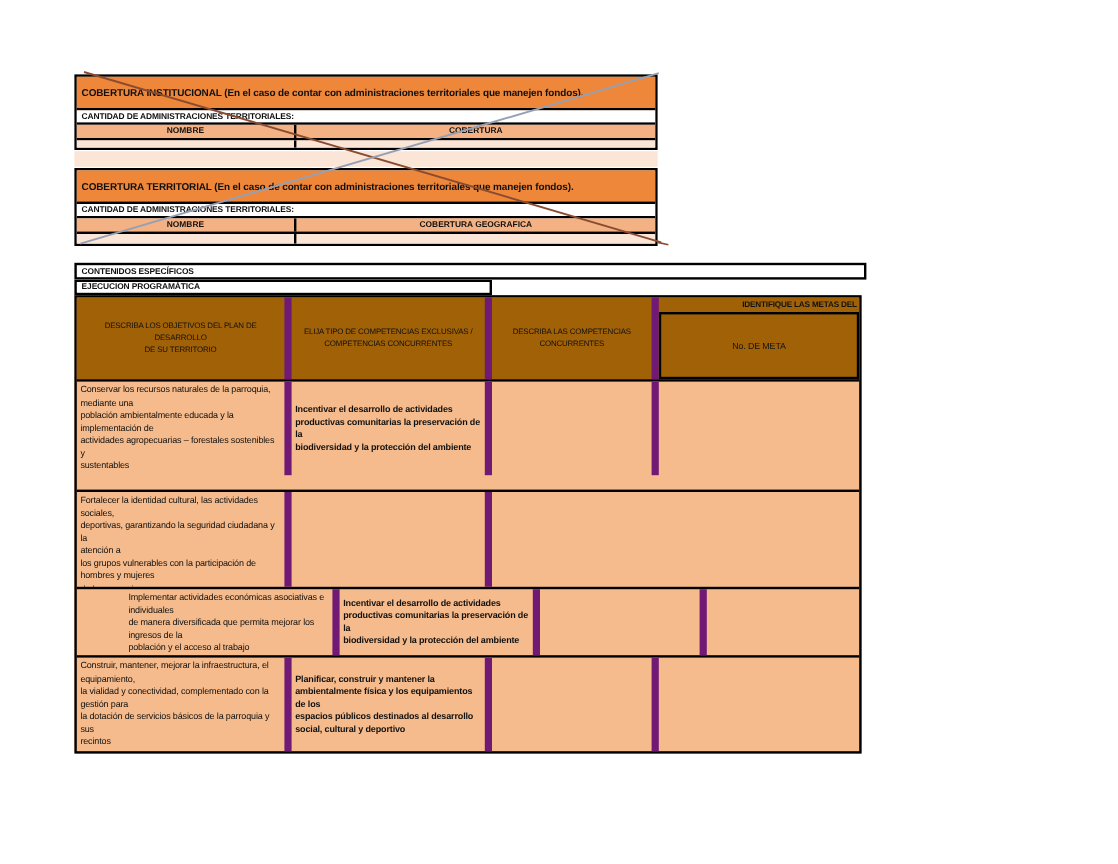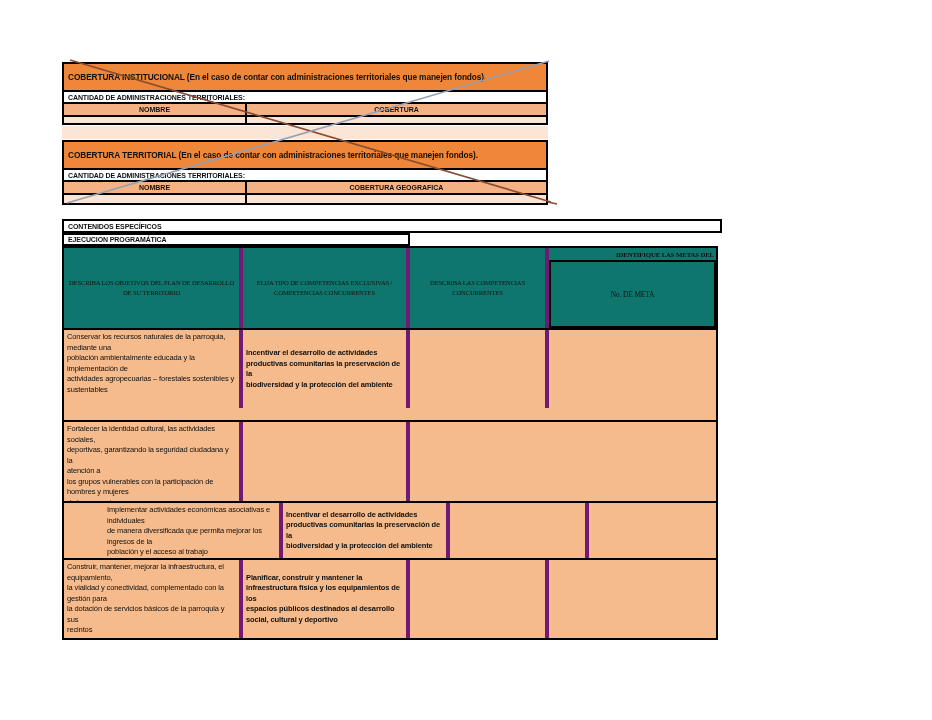--- a/index.html
+++ b/index.html
@@ -24,25 +24,25 @@
   .bc2{flex:1;display:flex;align-items:center;justify-content:center;font-size:7px;font-weight:bold;box-sizing:border-box;}
   .strip{left:62px;top:126px;width:486px;height:13px;background:#fbe5d6;}
 
   
   .contbox{left:62px;top:219px;width:660px;height:14px;border:2px solid #000;background:#fff;
            display:flex;align-items:center;padding-left:4px;font-size:7px;font-weight:bold;letter-spacing:-0.1px;}
   .ejebox{left:62px;top:233px;width:348px;height:13px;border:2px solid #000;background:#fff;
           display:flex;align-items:center;padding-left:4px;font-size:7px;font-weight:bold;letter-spacing:-0.1px;}
   .mtable{left:62px;top:246px;width:656px;border:2px solid #000;background:#f5bb8c;}
   .mrow{display:grid;grid-template-columns:179px 167px 139px 167px;box-sizing:border-box;}
-  .hrow{height:80px;background:#0f766e;font-family:Liberation Serif, serif;}
+  .hrow{height:68px;background:#a16207;}
   .drow{border-top:2px solid #000;}
   .r1{height:80px;} .r2{height:81px;margin-top:12px;} .r3{height:57px;padding-left:40px;} .r4{height:80px;}
   .cell{box-sizing:border-box;overflow:hidden;}
-  .vr{border-right:4px solid #701a75;}
+  .vr{border-right:6px solid #701a75;}
   .hcell{display:flex;align-items:center;justify-content:center;text-align:center;
          font-size:6.6px;letter-spacing:-0.15px;line-height:10px;padding:0 4px;}
   .c4{display:flex;flex-direction:column;padding:0;}
   .idrow{height:12px;display:flex;align-items:center;justify-content:flex-end;
          padding-right:2px;font-size:6.8px;font-weight:bold;letter-spacing:-0.15px;box-sizing:border-box;}
   .metabox{flex:1;border:2px solid #000;display:flex;align-items:center;justify-content:center;
            font-size:7.4px;letter-spacing:-0.1px;box-sizing:border-box;}
   .dobj{font-size:7.5px;line-height:10.5px;letter-spacing:-0.12px;padding:2px 3px;}
   .dcomp{font-size:7.5px;line-height:10.5px;letter-spacing:-0.12px;padding:0 3px;
          display:flex;align-items:center;font-weight:bold;}
@@ -154,21 +154,21 @@
     </div>
 
     <div class="mrow drow r4">
       <div class="cell vr dobj pre">Construir, mantener, mejorar la infraestructura, el
 equipamiento,
 la vialidad y conectividad, complementado con la
 gestión para
 la dotación de servicios básicos de la parroquia y sus
 recintos</div>
       <div class="cell vr dcomp pre">Planificar, construir y mantener la
-infraestructura física y los equipamientos de los
+ambientalmente física y los equipamientos de los
 espacios públicos destinados al desarrollo
 social, cultural y deportivo</div>
       <div class="cell vr dempty"></div>
       <div class="cell dempty"></div>
     </div>
 
   </div>
 
   <svg class="xlines" viewBox="0 0 932 720">
     <line x1="70" y1="60" x2="551" y2="202" stroke="#8a4c30" stroke-width="1.6"></line>

